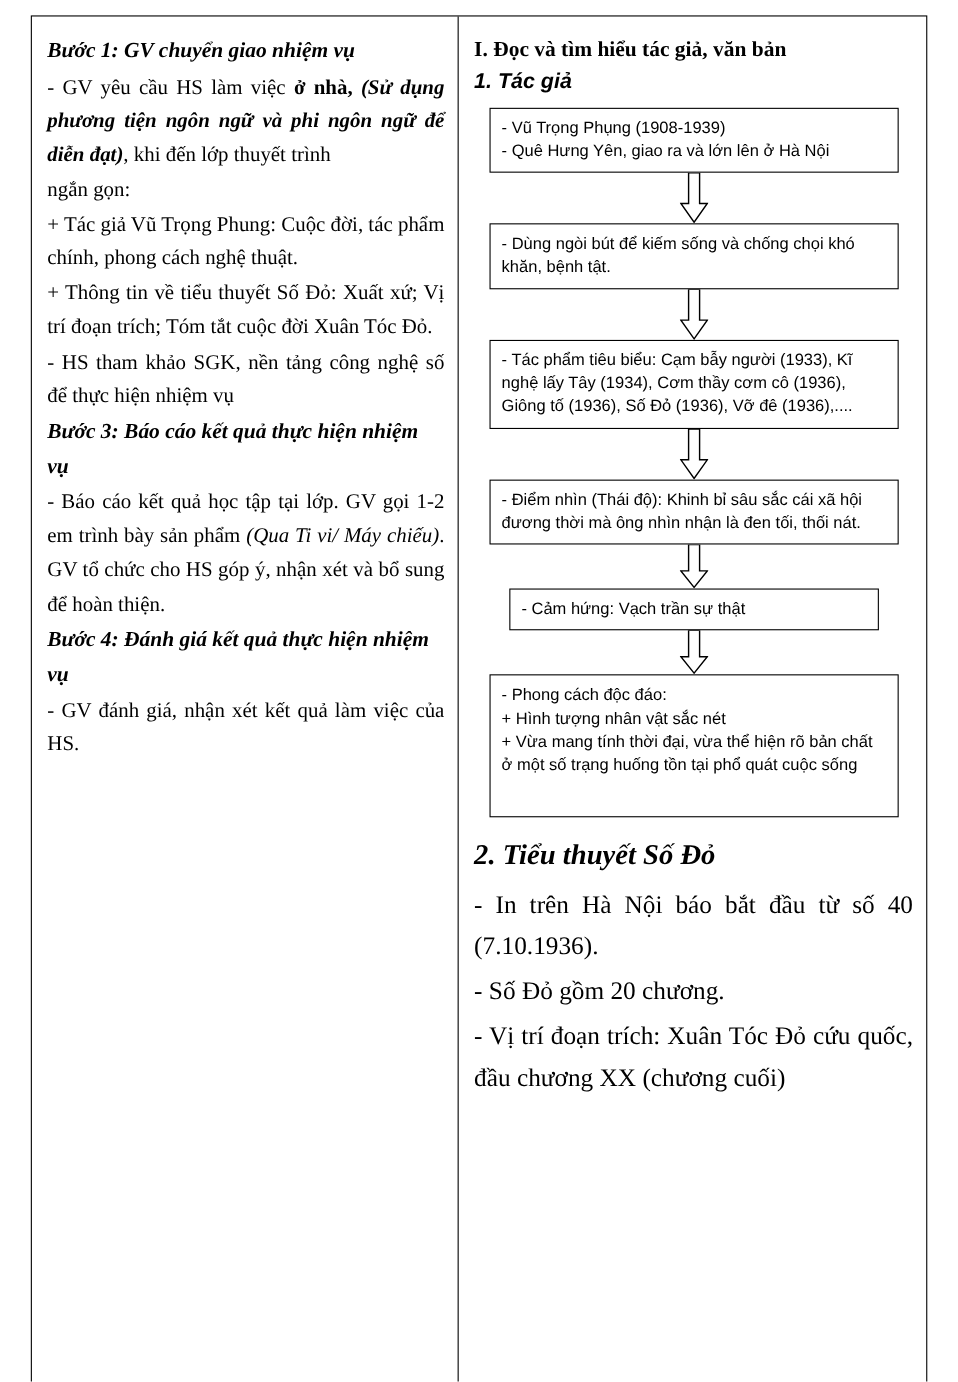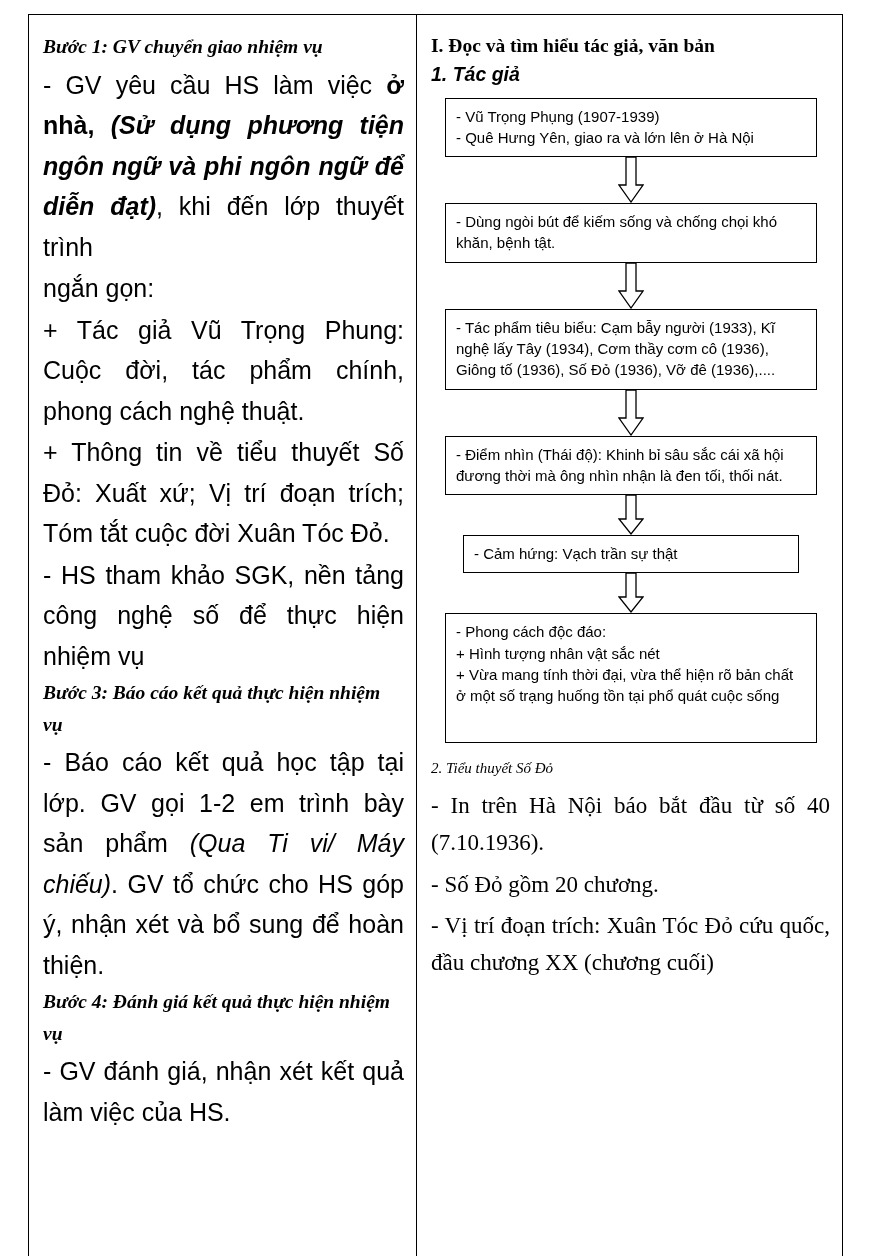--- a/index.html
+++ b/index.html
@@ -43,22 +43,22 @@
   
   .lead {
     font-family: "Liberation Serif", serif;
     font-style: italic;
     font-weight: bold;
     font-size: 19.5px;
     line-height: 1.62;
     margin: 0 0 2px 0;
   }
   .para {
-    font-family: Liberation Sans, sans-serif;
-    font-size: 25px;
+    font-family: Liberation Serif, serif;
+    font-size: 19px;
     line-height: 1.62;
     margin: 0 0 1px 0;
     text-align: justify;
     text-justify: inter-word;
   }
   .para.nojust { text-align: left; }
   .bi { font-style: italic; font-weight: bold; }
   .it { font-style: italic; }
   .bd { font-weight: bold; }
 
@@ -73,23 +73,23 @@
   .r-sub {
     font-family: Liberation Sans, sans-serif;
     font-weight: bold;
     font-style: italic;
     font-size: 19.5px;
     line-height: 1.5;
     margin: 0 0 8px 0;
   }
   .r-sub2 {
     font-family: "Liberation Serif", serif;
-    font-weight: normal;
+    font-weight: bold;
     font-style: italic;
-    font-size: 15px;
+    font-size: 26px;
     line-height: 1.5;
     margin: 14px 0 8px 0;
   }
 
   
   .flow {
     margin: 0 0 0 14px;
     width: 372px;
   }
   .fbox {
@@ -155,21 +155,21 @@
   </div>
 
   <div class="col-right">
 
     <p class="r-head">I. Đọc và tìm hiểu tác giả, văn bản</p>
     <p class="r-sub">1. Tác giả</p>
 
     <div class="flow">
 
       <div class="fbox">
-        <div>- Vũ Trọng Phụng (1907-1939)</div>
+        <div>- Vũ Trọng Phụng (1908-1939)</div>
         <div>- Quê Hưng Yên, giao ra và lớn lên ở Hà Nội</div>
       </div>
 
       <div class="arrow-wrap">
         <svg class="arrow" viewBox="0 0 26 46" preserveAspectRatio="none">
           <polygon points="8,0 18,0 18,28 25,28 13,45 1,28 8,28" fill="#ffffff" stroke="#000000" stroke-width="1.3"></polygon>
         </svg>
       </div>
 
       <div class="fbox">

